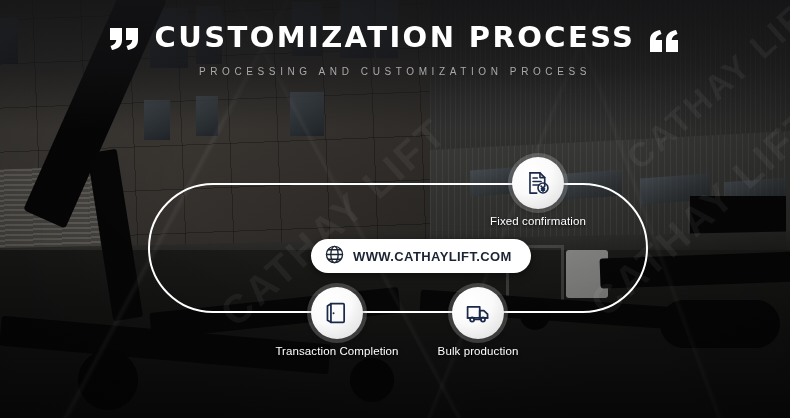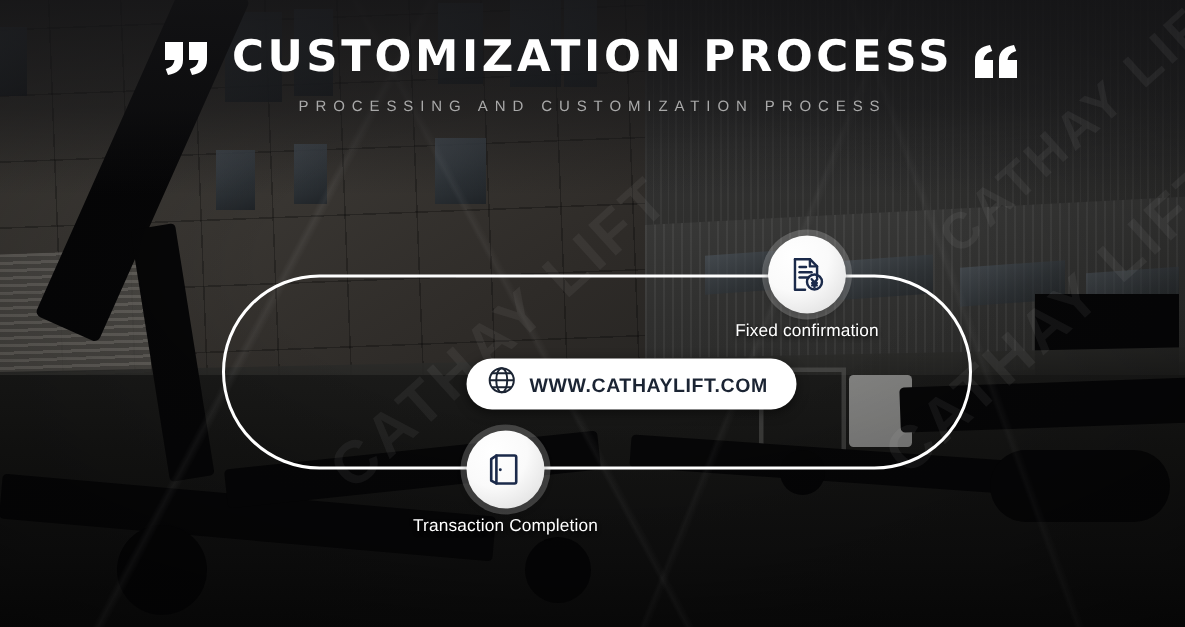--- a/index.html
+++ b/index.html
@@ -251,20 +251,34 @@
         <svg width="26" height="26" viewBox="0 0 24 24" fill="none" stroke="#1b2a4a" stroke-width="1.6" stroke-linecap="round" stroke-linejoin="round">
           <path d="M6.4 3.4h11.2c.6 0 1 .5 1 1v15.2c0 .6-.4 1-1 1H6.4"></path>
           <path d="M6.4 3.4 3.2 5.6v13.2l3.2 1.8z"></path>
           <circle cx="8.8" cy="12.2" r=".9" fill="#1b2a4a" stroke="none"></circle>
         </svg>
       </span>
     </div>
     <span class="node-label">Transaction Completion</span>
   </div>
 
+  <div class="node bot" style="left:452px;top:287px;">
+    <div class="circle">
+      <span>
+        <svg width="26" height="26" viewBox="0 0 24 24" fill="none" stroke="#1b2a4a" stroke-width="1.6" stroke-linecap="round" stroke-linejoin="round">
+          <path d="M2.4 6.4h11.2v10.2H2.4z"></path>
+          <path d="M13.6 9.8h3.8l3.4 3.2v3.6h-7.2z"></path>
+          <circle cx="6.6" cy="18" r="1.9"></circle>
+          <circle cx="16.6" cy="18" r="1.9"></circle>
+          <path d="M8.5 18h6.2M2.4 16.6h2.3M18.5 16.6h2.3"></path>
+        </svg>
+      </span>
+    </div>
+    <span class="node-label">Bulk production</span>
+  </div>
 
   <div class="site-pill">
     <span class="globe">
       <svg width="21" height="21" viewBox="0 0 24 24" fill="none" stroke="#1b2433" stroke-width="1.5">
         <circle cx="12" cy="12" r="9.2"></circle>
         <ellipse cx="12" cy="12" rx="4.2" ry="9.2"></ellipse>
         <path d="M2.8 12h18.4M4.3 6.6h15.4M4.3 17.4h15.4"></path>
       </svg>
     </span>
     <span class="site-text">WWW.CATHAYLIFT.COM</span>

